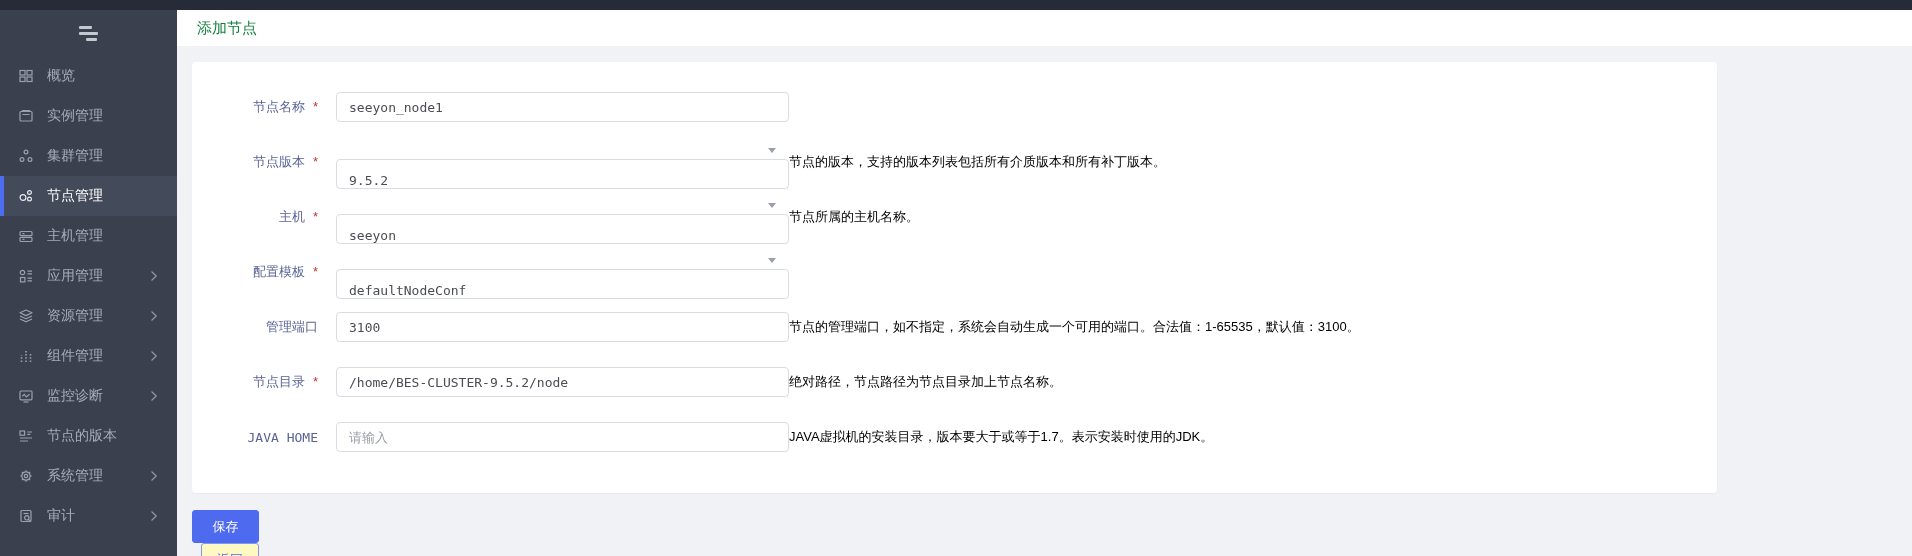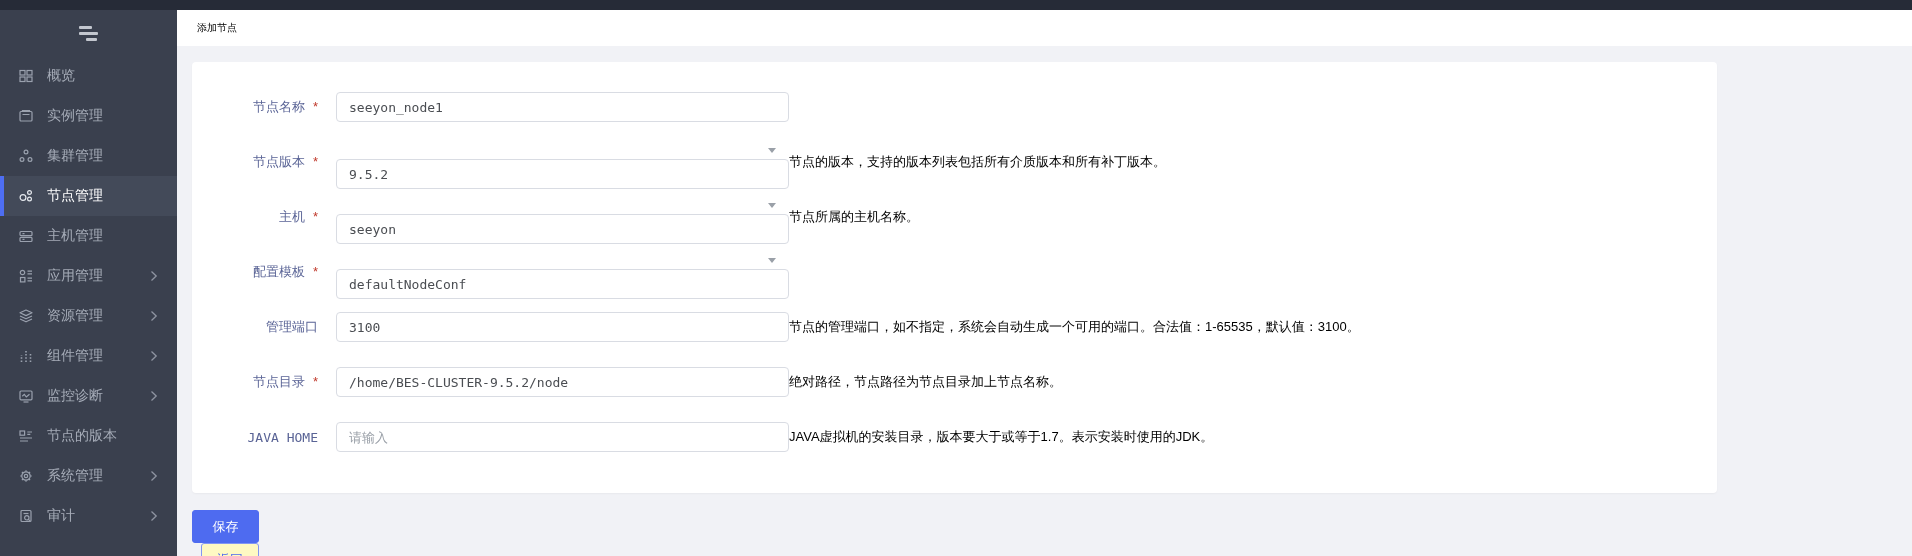--- a/index.html
+++ b/index.html
@@ -31,21 +31,21 @@
   .side-item.active { background:#434a59; color:#ffffff; border-left:4px solid #4e6ef2; padding-left:14px; }
   .side-item.active .ico { color:#e7eaef; }
   .side-item .chev { position:absolute; right:19px; top:14px; width:8px; height:12px; color:#8f95a2; }
   .side-item .chev svg { width:8px; height:12px; display:block; }
 
   
   .header {
     position:absolute; left:177px; top:10px; width:1735px; height:36px;
     background:#ffffff; display:flex; align-items:center; padding-left:20px; z-index:3;
   }
-  .page-title { font-size:10px; color:#000000; }
+  .page-title { font-size:15px; color:#15803d; }
 
   
   .content { position:absolute; left:177px; top:46px; width:1735px; height:510px; background:#f1f2f6; }
   .card {
     position:absolute; left:15px; top:16px; width:1525px; height:431px;
     background:#ffffff; border-radius:4px; box-shadow:0 1px 2px rgba(0,0,0,0.04);
     padding-top:30px;
   }
 
   .form-row { display:flex; align-items:center; height:30px; margin-bottom:25px; }
@@ -55,21 +55,21 @@
   }
   .lab-col .star { color:#c0392b; margin-left:8px; font-size:13px; }
   .ctl { position:relative; margin-left:18px; flex:0 0 auto; }
   .txt-input, .sel-box {
     width:453px; height:30px; border:1px solid #d9dce3; border-radius:4px;
     background:#fff; padding:0 12px; font-size:13px; color:#4a4d52;
     font-family:"DejaVu Sans Mono","Liberation Mono",monospace;
   }
   .txt-input { outline:none; }
   .txt-input::placeholder { color:#9aa0a8; }
-  .sel-box { display:flex; align-items:center; cursor:pointer;margin-top:24px; }
+  .sel-box { display:flex; align-items:flex-end; cursor:pointer;margin-top:24px; }
   .sel-arrow {
     position:absolute; right:13px; top:13px; width:0; height:0;
     border-left:4.5px solid transparent; border-right:4.5px solid transparent;
     border-top:5.5px solid #9aa0a8;
   }
   .help { font-size:13px; color:#000000; white-space:nowrap; }
 
   
   .btn-bar { position:absolute; left:15px; top:464px; display:flex;flex-direction:column; }
   .btn { height:33px; border-radius:3px; font-size:13px; display:flex; align-items:center;

